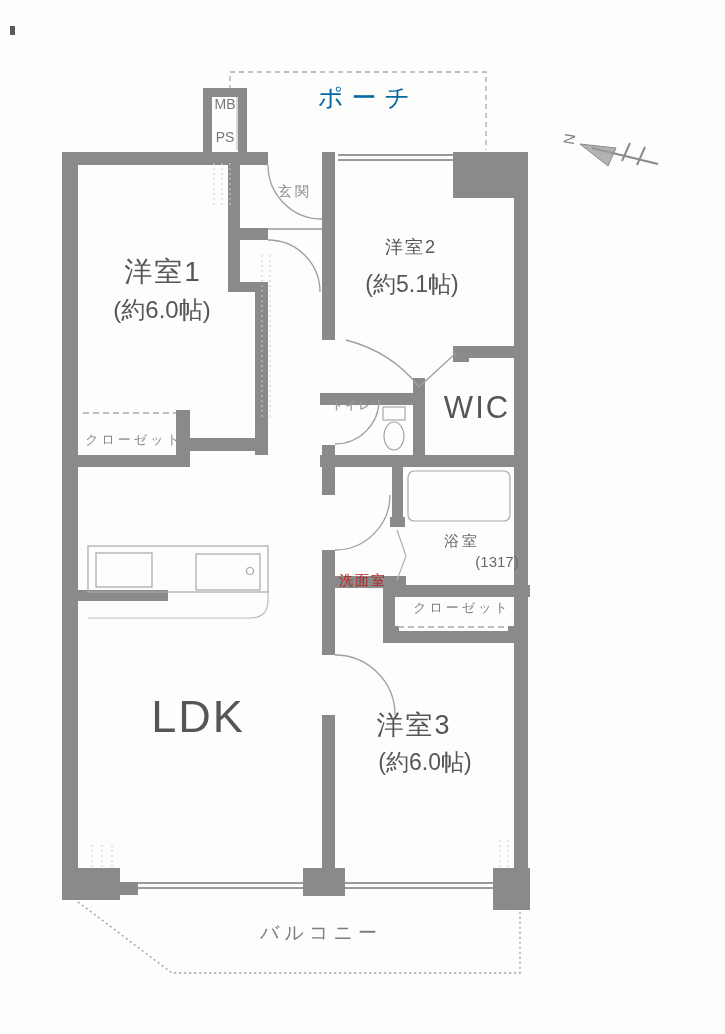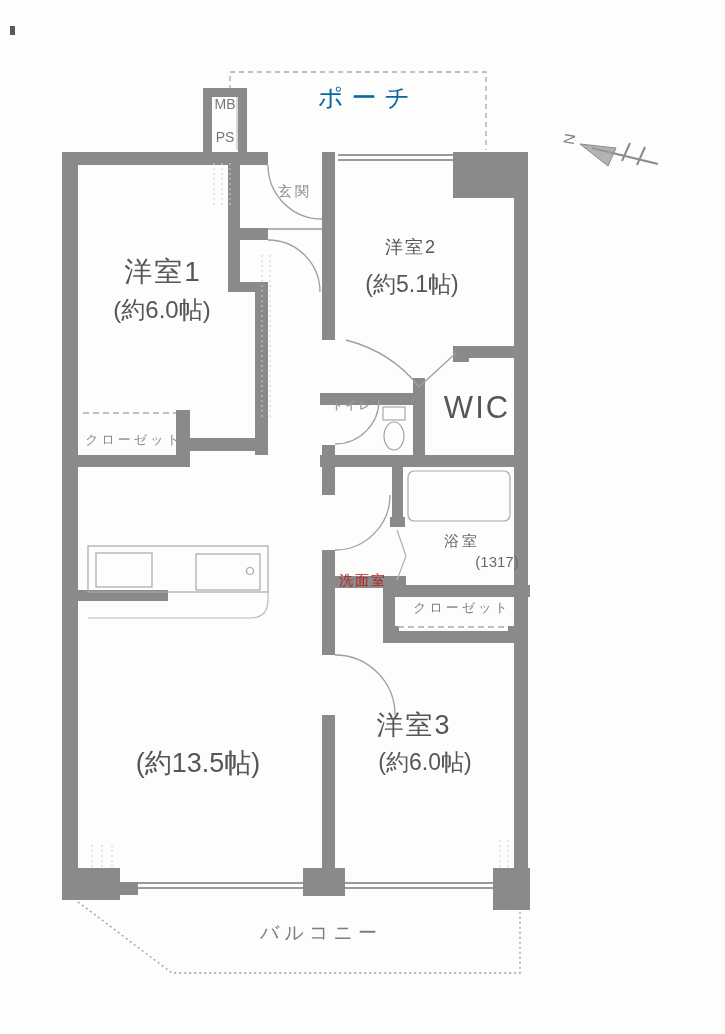--- a/index.html
+++ b/index.html
@@ -167,21 +167,21 @@
 
   <div class="lbl" style="left:134px;top:439px;font-size:13px;color:#8a8a8a;letter-spacing:3px;">クローゼット</div>
 
   <div class="lbl" style="left:363px;top:543px;font-size:14px;color:#b91c1c;letter-spacing:2px;margin-top:37px;">洗面室</div>
 
   <div class="lbl" style="left:462px;top:540px;font-size:15px;color:#6a6a6a;letter-spacing:3px;text-align:center;">浴室</div>
   <div class="lbl" style="left:461px;top:561px;font-size:15px;color:#6a6a6a;margin-left:36px;">(1317)</div>
 
   <div class="lbl" style="left:462px;top:607px;font-size:13px;color:#808080;letter-spacing:3px;">クローゼット</div>
 
-  <div class="lbl" style="left:198px;top:763px;font-size:27px;color:#565656;">(約13.5帖)</div>
+  <div class="lbl" style="left:198px;top:716px;font-size:45px;color:#565656;letter-spacing:2px;">LDK</div>
 
   <div class="lbl" style="left:414px;top:725px;font-size:27px;color:#565656;letter-spacing:2px;">洋室3</div>
   <div class="lbl" style="left:425px;top:762px;font-size:23px;color:#565656;">(約6.0帖)</div>
 
   <div class="lbl" style="left:321px;top:932px;font-size:19px;color:#7d7d7d;letter-spacing:5px;">バルコニー</div>
 
   <div class="lbl rot" style="left:569px;top:139px;font-size:15px;color:#7d7d7d;">N</div>
 
 </div>
 

